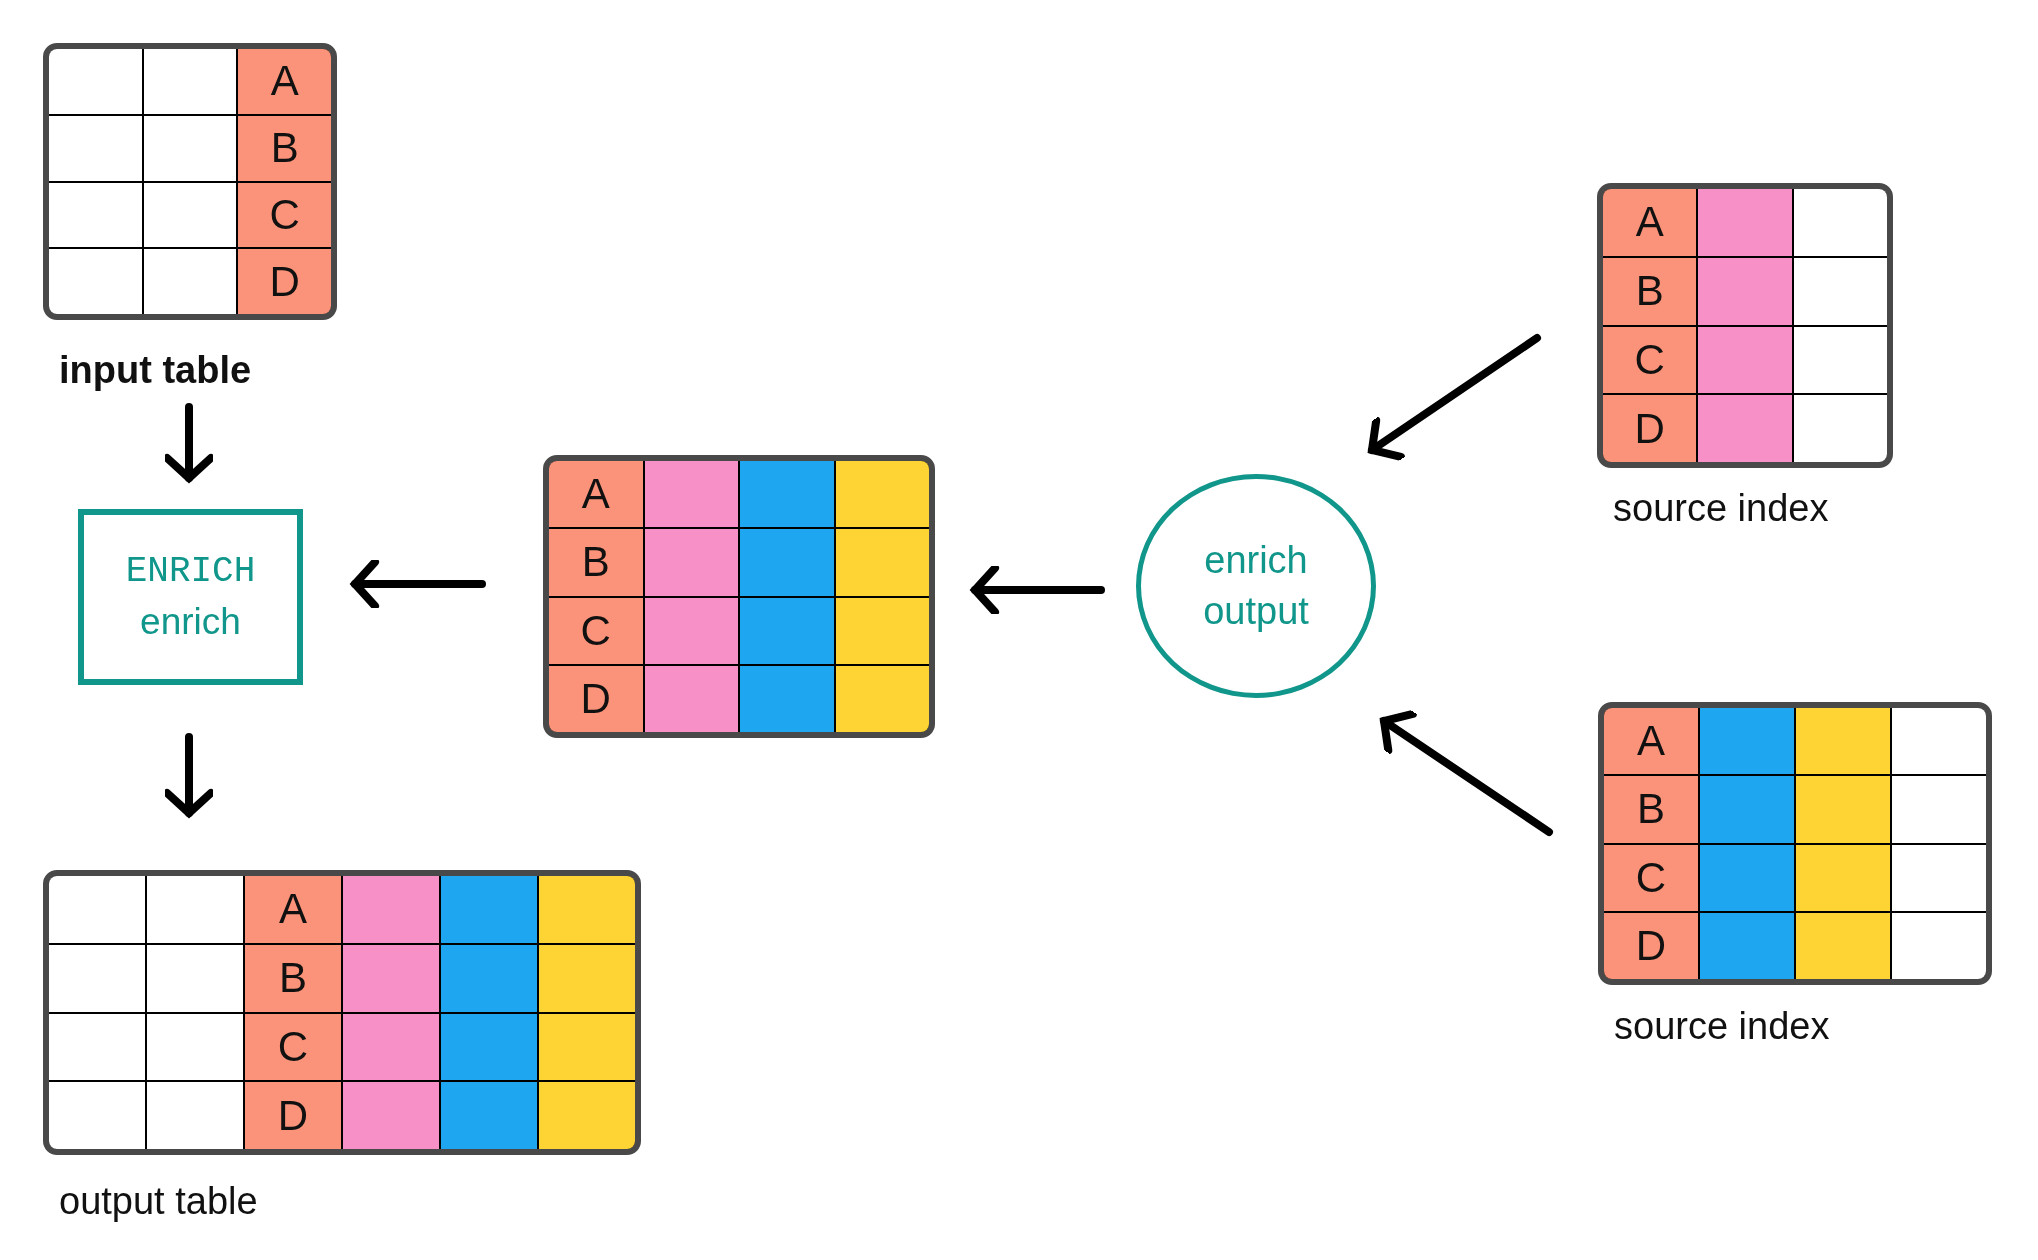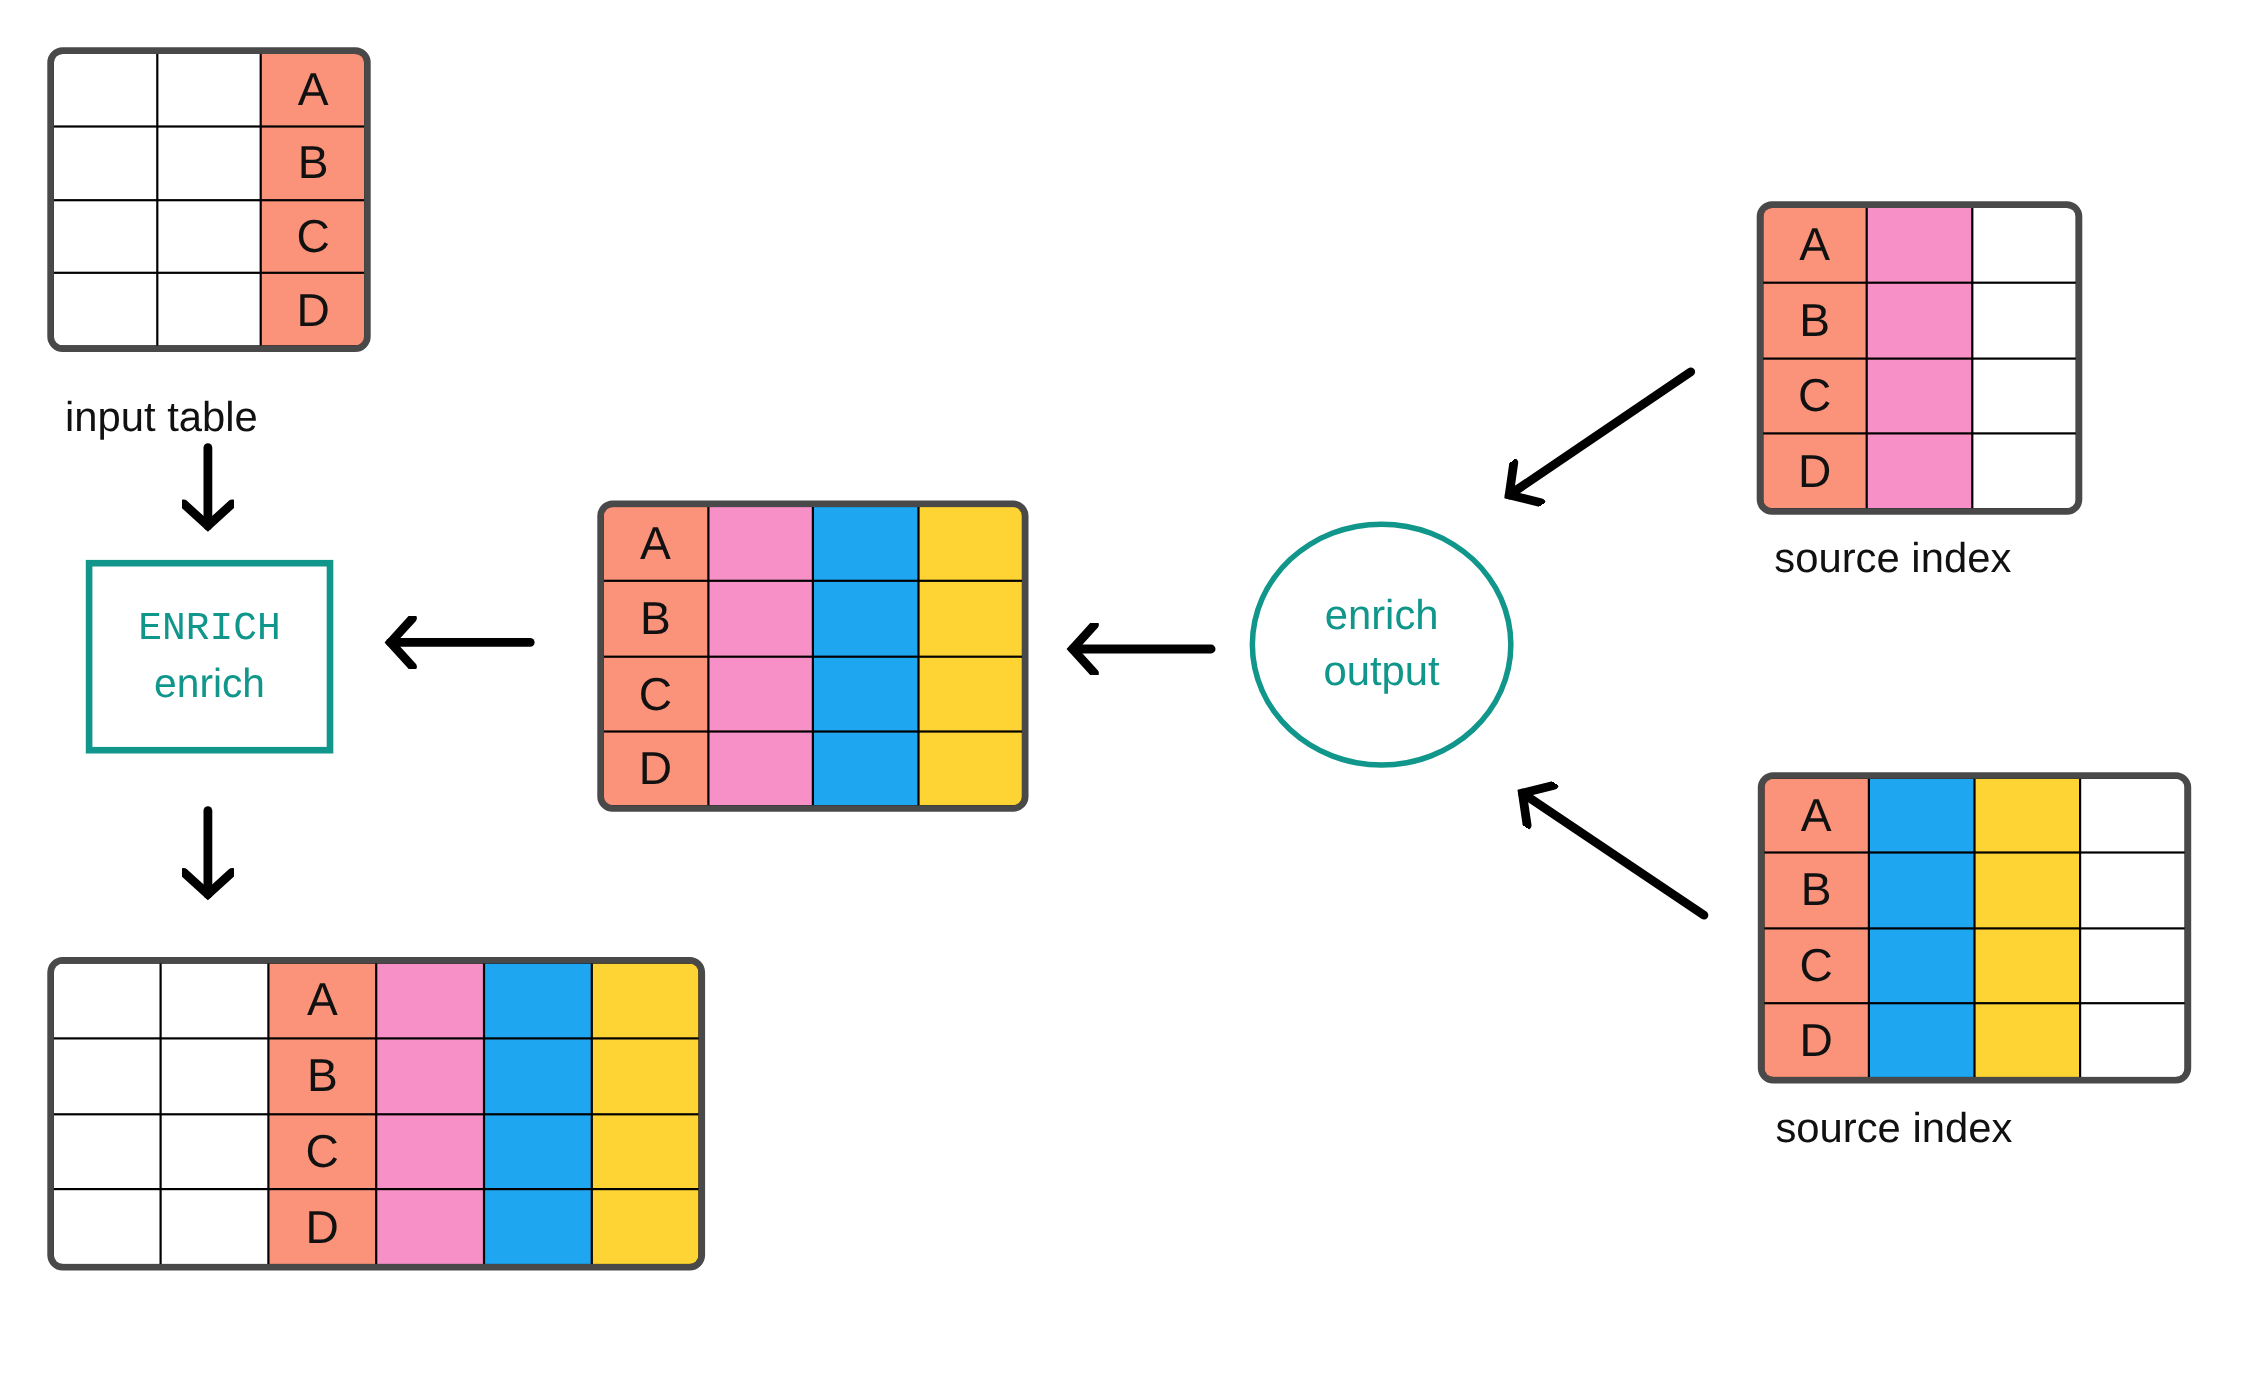--- a/index.html
+++ b/index.html
@@ -84,21 +84,21 @@
         <div class="cell" style="background: rgb(255, 255, 255);"></div>
         <div class="cell" style="background: rgb(255, 255, 255);"></div>
         <div class="cell" style="background: rgb(250, 147, 121);">B</div>
         <div class="cell" style="background: rgb(255, 255, 255);"></div>
         <div class="cell" style="background: rgb(255, 255, 255);"></div>
         <div class="cell" style="background: rgb(250, 147, 121);">C</div>
         <div class="cell" style="background: rgb(255, 255, 255);"></div>
         <div class="cell" style="background: rgb(255, 255, 255);"></div>
         <div class="cell" style="background: rgb(250, 147, 121);">D</div>
       </div>
-    <div class="tlabel" style="margin-top:40px;">input table</div>
+    <div class="tlabel" style="margin-top:30px;font-weight:bold;">input table</div>
   </div>
 
   <div class="tblock" style="left:543px; top:455px;">
     <div class="tbl" style="width: 392px; height: 283px; grid-template-columns: repeat(4, 1fr);">
         <div class="cell" style="background: rgb(250, 147, 121);">A</div>
         <div class="cell" style="background: rgb(248, 144, 200);"></div>
         <div class="cell" style="background: rgb(30, 166, 240);"></div>
         <div class="cell" style="background: rgb(253, 212, 52);"></div>
         <div class="cell" style="background: rgb(250, 147, 121);">B</div>
         <div class="cell" style="background: rgb(248, 144, 200);"></div>
@@ -175,20 +175,21 @@
         <div class="cell" style="background: rgb(248, 144, 200);"></div>
         <div class="cell" style="background: rgb(30, 166, 240);"></div>
         <div class="cell" style="background: rgb(253, 212, 52);"></div>
         <div class="cell" style="background: rgb(255, 255, 255);"></div>
         <div class="cell" style="background: rgb(255, 255, 255);"></div>
         <div class="cell" style="background: rgb(250, 147, 121);">D</div>
         <div class="cell" style="background: rgb(248, 144, 200);"></div>
         <div class="cell" style="background: rgb(30, 166, 240);"></div>
         <div class="cell" style="background: rgb(253, 212, 52);"></div>
       </div>
+    <div class="tlabel" style="margin-top:26px;">output table</div>
   </div>
 
   <div class="cmdbox">
     <div class="cmd-line1">ENRICH</div>
     <div class="cmd-line2">enrich</div>
   </div>
 
   <div class="policy">
     <div>enrich</div>
     <div>output</div>

